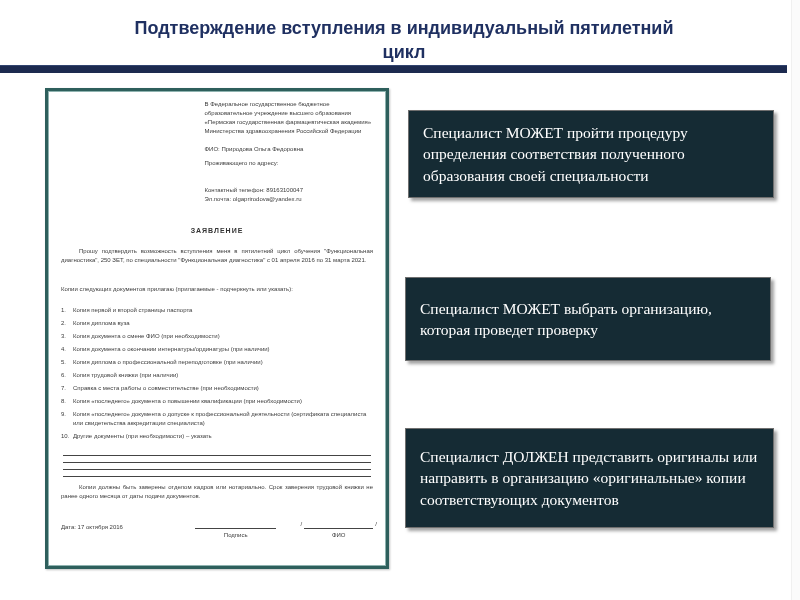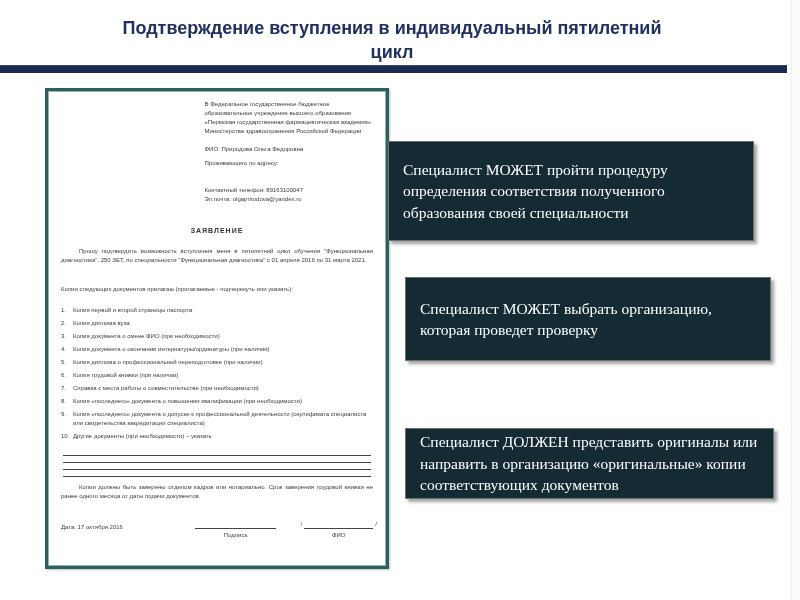--- a/index.html
+++ b/index.html
@@ -3,21 +3,21 @@
 <meta charset="utf-8">
 <style>
   * { margin: 0; padding: 0; box-sizing: border-box; }
   html, body { width: 800px; height: 600px; background: #fff; overflow: hidden; }
   body { font-family: "Liberation Sans", sans-serif; position: relative; }
 
   .slide { position: absolute; inset: 0; background: #ffffff; }
 
   
   .slide-title {
-    position: absolute; top: 16px; left: 112px; width: 560px;
+    position: absolute; top: 16px; left: 124px; width: 560px;
     text-align: center; color: #1f3061; font-size: 18px; font-weight: bold;
     line-height: 1.35; font-family: "Liberation Sans", sans-serif;
   }
 
   
   .divider-bar {
     position: absolute; top: 65px; left: 0; width: 787px; height: 8px;
     background: #1c2a4f; border-top: 1px solid #32446f;
   }
 
@@ -63,23 +63,23 @@
   .fio-label { margin-top: 2px; }
 
   
   .callout {
     position: absolute; background: #152b34; border: 1px solid #6f6f6f;
     box-shadow: 3px 3px 3px rgba(90,90,90,0.55);
     color: #ffffff; font-family: "Liberation Serif", serif;
     font-size: 15.5px; line-height: 1.38;
     display: flex; align-items: center; padding: 10px 14px;
   }
-  .callout-1 { left: 388px; top: 110px; width: 366px; height: 100px; margin-top: 31px; }
+  .callout-1 { left: 408px; top: 110px; width: 366px; height: 88px; }
   .callout-2 { left: 405px; top: 277px; width: 366px; height: 84px; align-items: flex-start; padding-top: 20px; }
-  .callout-3 { left: 405px; top: 428px; width: 369px; height: 71px; }
+  .callout-3 { left: 405px; top: 428px; width: 369px; height: 100px; }
 
   
   .right-edge { position: absolute; top: 0; right: 0; width: 9px; height: 600px; background: #fbfbfb; border-left: 1px solid #f0f0f0; }
 </style>
 </head>
 <body>
 
 <div class="slide">
 
   <div class="slide-title">Подтверждение вступления в индивидуальный пятилетний цикл</div>

